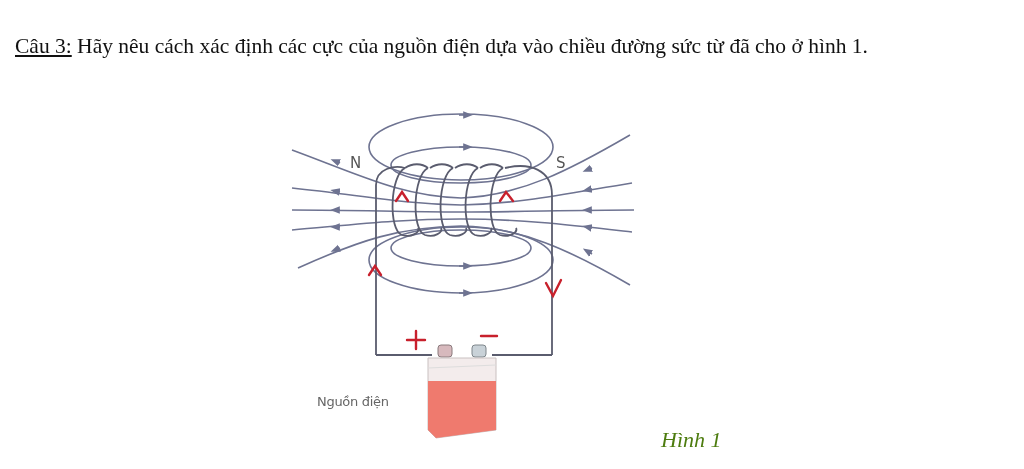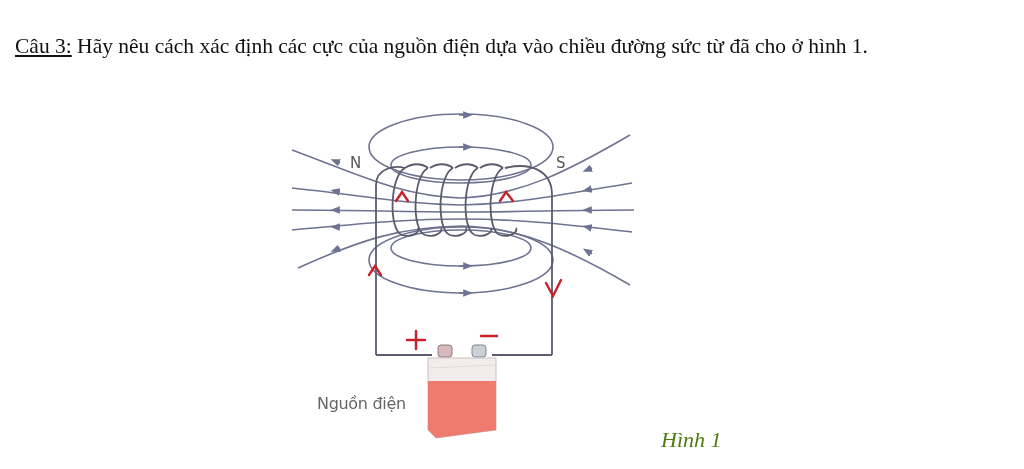--- a/index.html
+++ b/index.html
@@ -1,20 +1,20 @@
 <!DOCTYPE html>
 <html><head>
 <meta charset="utf-8">
 <style>
   html, body { margin: 0; padding: 0; background: #ffffff; }
   body { width: 1024px; height: 469px; position: relative; overflow: hidden; font-family: "Liberation Serif", "DejaVu Serif", serif; color: #111; }
   .question { position: absolute; left: 15px; top: 4px; width: 1005px; font-size: 21.5px; line-height: 36px; margin-top: 24px; }
   .question .label { text-decoration: underline; }
   .figure { position: absolute; left: 0; top: 0; width: 1024px; height: 469px; }
-  .battery-label { position: absolute; left: 317px; top: 394px; font-family: "DejaVu Sans", "Liberation Sans", sans-serif; font-size: 16px; color: #666; letter-spacing: -0.3px; }
+  .battery-label { position: absolute; left: 317px; top: 394px; font-family: "DejaVu Sans", "Liberation Sans", sans-serif; font-size: 13px; color: #666; letter-spacing: -0.3px; }
   .caption { position: absolute; left: 661px; top: 427px; font-style: italic; font-size: 22px; color: #4d7c0f; }
 </style>
 </head>
 <body>
 
 <div class="question">
   <span class="label">Câu 3:</span><span> Hãy nêu cách xác định các cực của nguồn điện dựa vào chiều đường sức từ đã cho ở hình 1.</span>
 </div>
 
 <svg class="figure" viewBox="0 0 1024 469" xmlns="http://www.w3.org/2000/svg">

